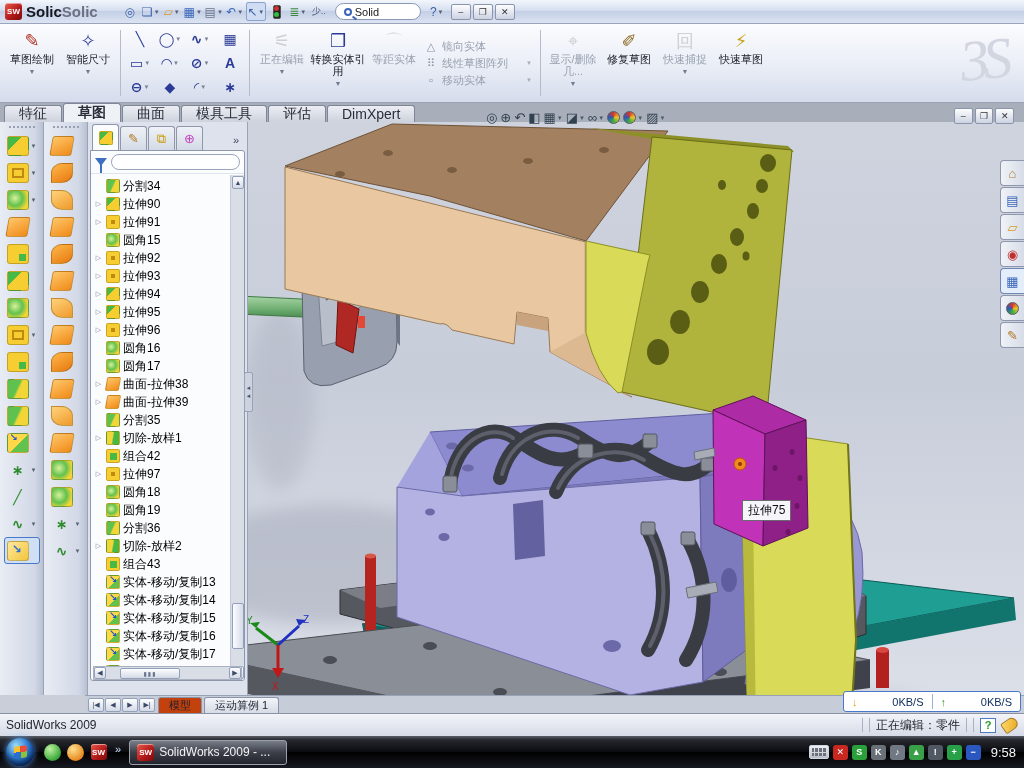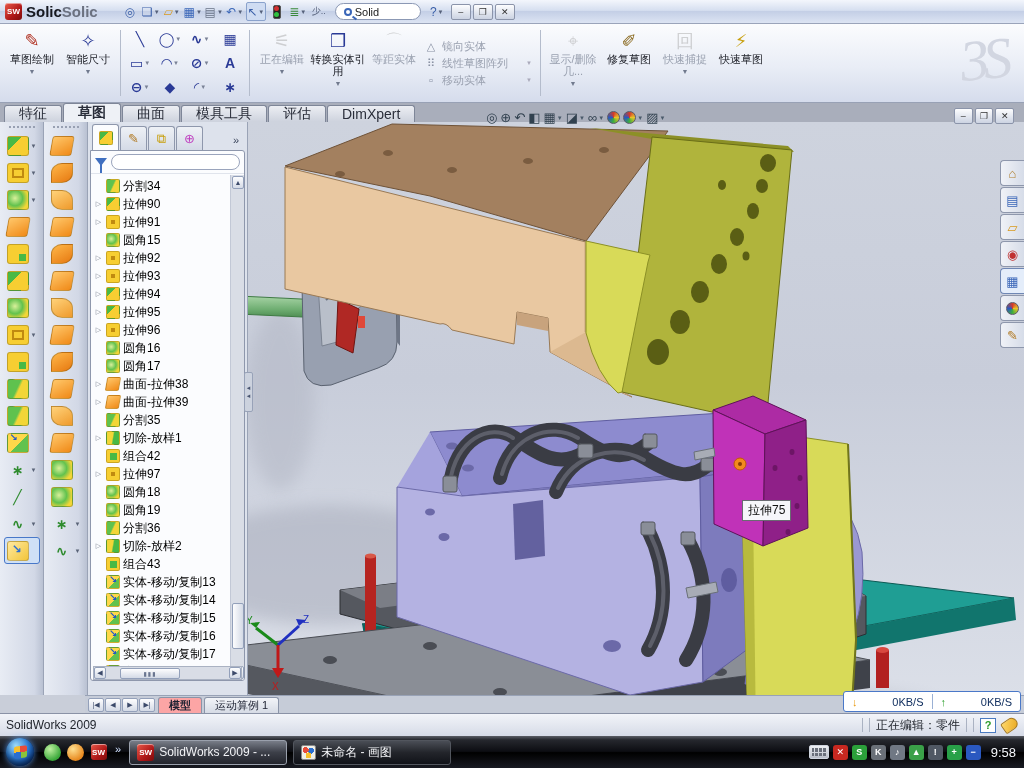--- a/index.html
+++ b/index.html
@@ -109,21 +109,21 @@
   #cwinbtns{position:absolute;right:6px;top:-10px;z-index:5}
   #tooltip{position:absolute;left:494px;top:378px;background:#f6f6fa;border:1px solid #6a6a72;font-size:12px;color:#111;padding:1px 5px;z-index:4}
   
   #rtabs{left:1000px;top:160px;width:24px;z-index:6}
   .rptab{width:24px;height:26px;background:linear-gradient(90deg,#f0f2f7,#d6dce8);border:1px solid #8e97ac;border-right:none;border-radius:4px 0 0 4px;margin-bottom:1px;display:flex;align-items:center;justify-content:center;font-size:13px}
   .rptab.active{background:#e4edfa;border-color:#6f87b4}
   
   #doctabs{left:85px;top:695px;width:939px;height:18px;background:#c6ccd8;border-top:1px solid #98a2b6;display:flex;align-items:flex-end;padding-left:3px}
   .navb{width:16px;height:14px;margin:0 1px 1px 0;font-size:7px}
   .dtab{height:16px;padding:0 10px;font-size:11px;display:flex;align-items:center;background:linear-gradient(#f2f4f8,#d6dbe5);border:1px solid #8a94a8;border-bottom:none;border-radius:3px 3px 0 0;margin-left:2px;color:#1c2030}
-  .dtab.active{background:#fca5a5;font-weight:bold}
+  .dtab.active{background:#c2410c;font-weight:normal}
   
   #statusbar{left:0;top:713px;width:1024px;height:23px;background:linear-gradient(#f2f4f9,#d6dbe7);border-top:1px solid #8a92a6;display:flex;align-items:center;font-size:12px;color:#1c2028;padding:0 6px}
   #statusright{margin-left:auto;display:flex;align-items:center;gap:6px}
   .ssep{width:1px;height:14px;background:#aab2c2}
   #shelp{width:16px;height:15px;border:1px solid #4a7ac0;background:#fff;color:#2a9a2a;font-weight:bold;font-size:11px;display:flex;align-items:center;justify-content:center}
   #stag{width:16px;height:12px;background:linear-gradient(135deg,#ffd86a,#e8a820);border:1px solid #a87818;border-radius:2px 6px 6px 2px;transform:rotate(-35deg)}
   
   #netov{left:843px;top:691px;width:178px;height:21px;background:#fff;border:1px solid #4a78c8;border-radius:3px;display:flex;align-items:center;font-size:11px;color:#123060;z-index:8}
   #netov .half{flex:1;display:flex;align-items:center;justify-content:space-between;padding:0 8px}
   #netov .div{width:1px;height:15px;background:#9ab0d4}
@@ -959,24 +959,20 @@
       <div class="ql sw">
         <div class="swcube" style="width: 16px; height: 16px;">SW</div>
       </div>
     </div>
   <span id="qlmore">»</span>
   <div id="tasks" style="display:flex">
       <div class="taskbtn active">
         <div class="swcube" style="flex: 0 0 auto;">SW</div>
         <span>SolidWorks 2009 - ...</span>
       </div>
-      <div class="taskbtn">
-        <div class="painticon"></div>
-        <span>未命名 - 画图</span>
-      </div>
     </div>
   <div id="tray">
     <div class="kb">
         <i></i>
         <i></i>
         <i></i>
         <i></i>
         <i></i>
         <i></i>
         <i></i>

